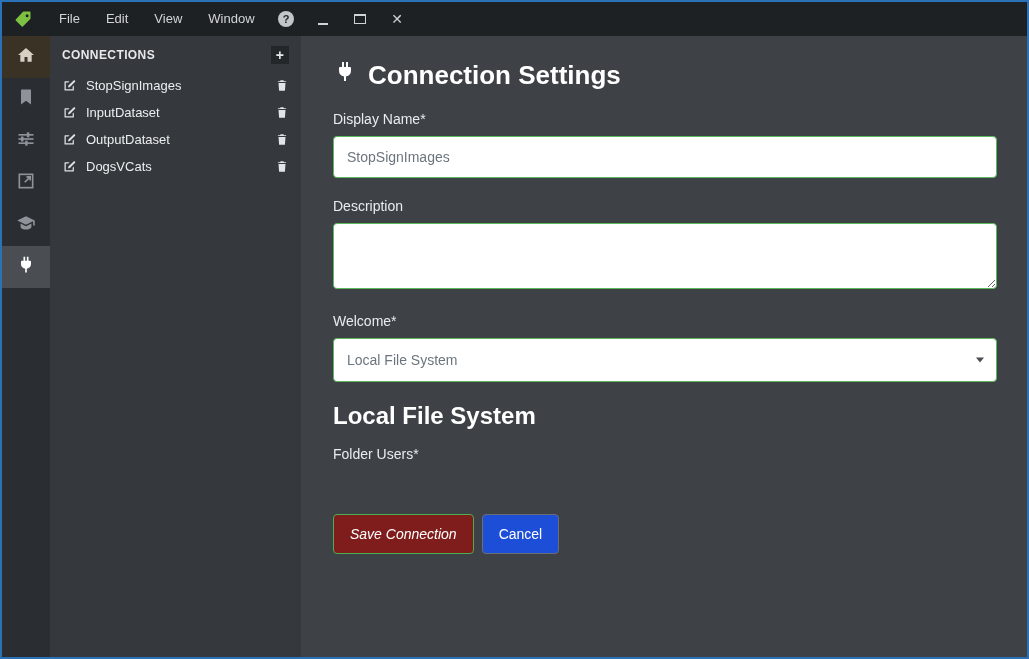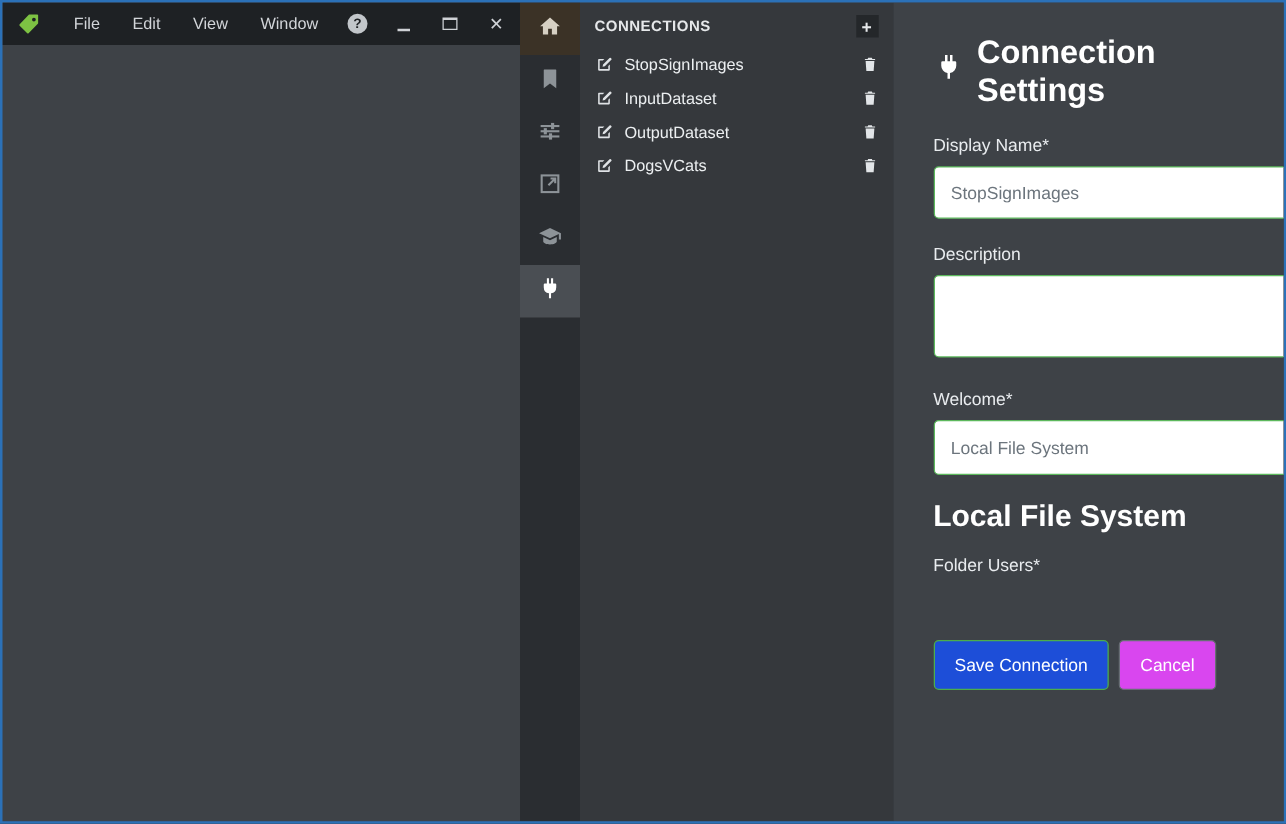--- a/index.html
+++ b/index.html
@@ -1,19 +1,19 @@
 <!DOCTYPE html>
 <html><head>
 <meta charset="utf-8">
 <style>
   * { box-sizing: border-box; margin: 0; padding: 0; }
   html,body { width:1029px; height:659px; }
   body { font-family:"Liberation Sans", sans-serif; background:#2b71b8; }
   .window { width:1029px; height:659px; border:2px solid #2b71b8; background:#3e4247;
-            display:flex; flex-direction:row; overflow:hidden;justify-content:flex-end; }
+            display:flex; flex-direction:column; overflow:hidden;justify-content:flex-end; }
 
   
   .titlebar { height:34px; background:#1e2124; display:flex; align-items:center;
               color:#cfd2d6; font-size:13px; flex-shrink:0; padding:0 0 0 12px; }
   .logo { width:18px; height:18px; margin-right:14px; flex-shrink:0; }
   .logo svg { width:18px; height:18px; }
   .menu-item { padding:0 13px; height:34px; line-height:34px; color:#d2d5d9; }
   .title-text { flex:1; text-align:center; color:#d6d9dc; }
   .win-controls { display:flex; align-items:center; }
   .win-btn { width:37px; height:34px; display:flex; align-items:center; justify-content:center; color:#cfd2d6; }
@@ -64,22 +64,22 @@
   .folder-row { display:flex; width:664px; align-items:stretch; }
   .folder-input { flex:1; background:#cdd0d3; border:1px solid #5cb85c; border-radius:4px;
                   height:46px; padding:0 13px; color:#687076; font-size:14px;
                   font-family:"Liberation Sans", sans-serif; min-width:0; }
   .select-folder-btn { margin-left:2px; width:116px; background:#0b0c0d; color:#fff; border:none;
                        border-radius:4px; font-size:14px; font-weight:bold; height:46px;
                        font-family:"Liberation Sans", sans-serif; }
   .actions { margin-top:52px; display:flex; gap:8px; }
   .btn { height:40px; border-radius:4px; font-size:14px; padding:0 16px; color:#fff;
          font-family:"Liberation Sans", sans-serif; }
-  .btn-save { background:#1d4ed8; border:1px solid #4cae4c; }
-  .btn-cancel { background:#d946ef; border:1px solid #686e74; }
+  .btn-save { background:#7f1d1d; border:1px solid #4cae4c;font-style:italic; }
+  .btn-cancel { background:#1d4ed8; border:1px solid #686e74; }
 </style>
 </head>
 <body>
 
 <div class="window">
 
   <div class="titlebar">
     <span class="logo">
       <svg viewBox="0 0 24 24">
           <path fill="#7dc243" fill-rule="evenodd" d="M12.6 2H21a1 1 0 0 1 1 1v8.4a1 1 0 0 1-.3.7l-9.9 9.9a1 1 0 0 1-1.4 0L2.3 14a1 1 0 0 1 0-1.4L12 2.3a1 1 0 0 1 .6-.3zm4.9 3.5a2 2 0 1 0 0 4 2 2 0 0 0 0-4z"></path>

